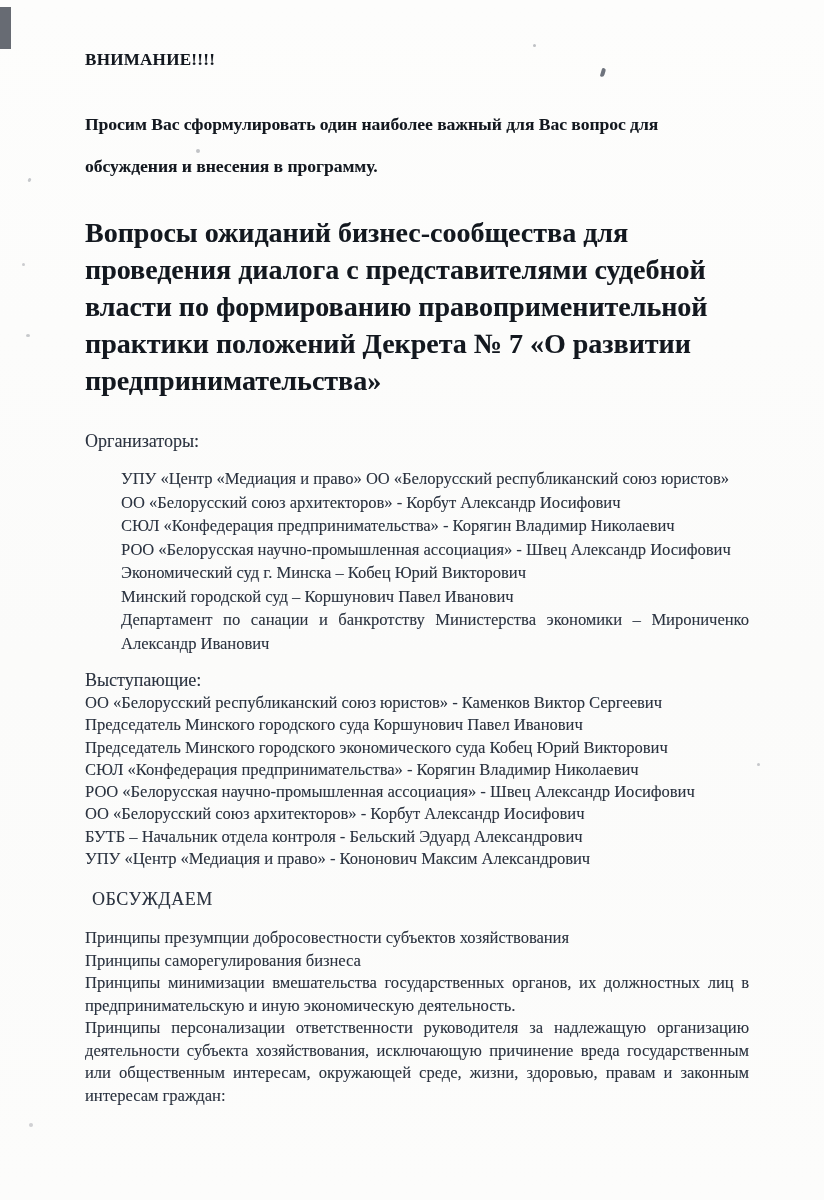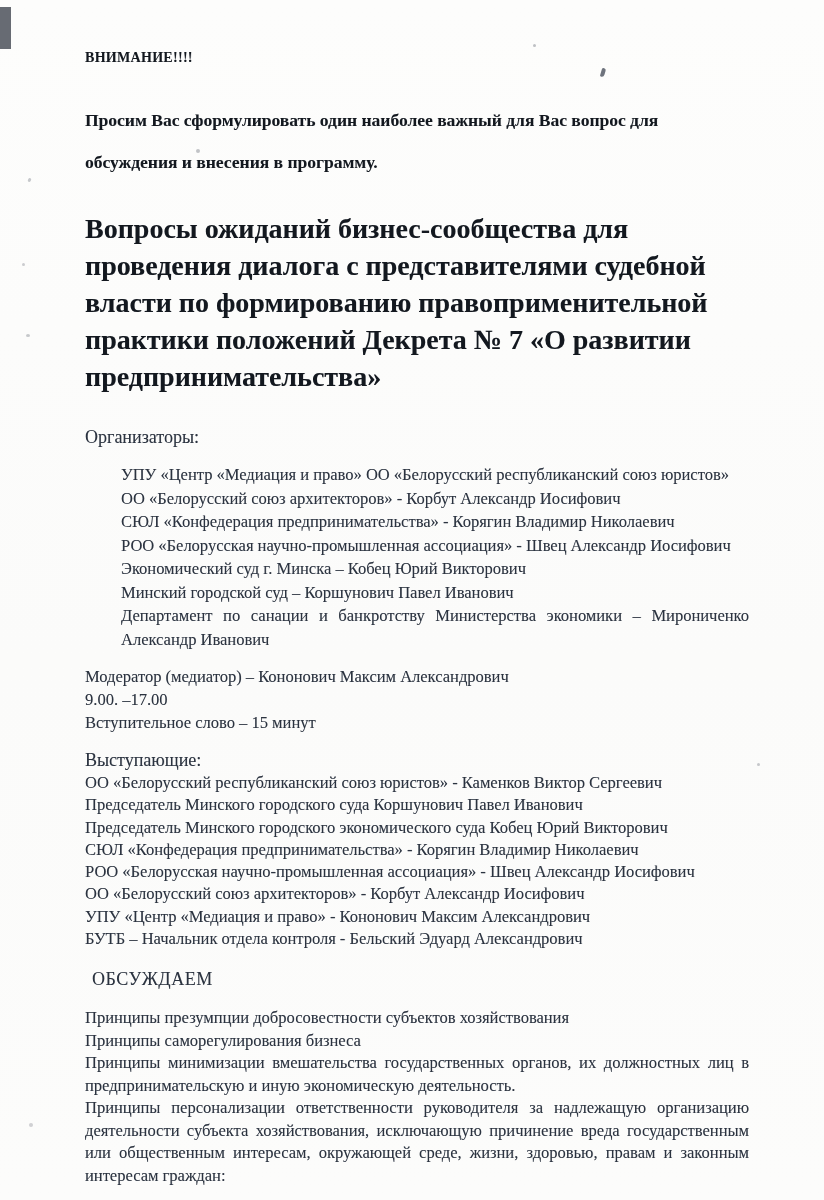--- a/index.html
+++ b/index.html
@@ -25,21 +25,21 @@
     left:85px;top:50px;
     width:664px;
     color:var(--ink);
   }
   
   .content *{
     text-shadow:0.3px 0.3px 0.5px rgba(40,46,58,0.28);
   }
   h1,h2,p{margin:0;padding:0;}
   .attention{
-    font-size:14px;
+    font-size:17px;
     font-weight:bold;
     color:var(--ink_bold);
     letter-spacing:0.3px;
     margin-bottom:33px;
   }
   .lead{
     font-size:17.5px;
     font-weight:bold;
     color:var(--ink_bold);
     line-height:42px;
@@ -136,37 +136,32 @@
     <div class="list organizers-list">
         <p class="item">УПУ «Центр «Медиация и право» ОО «Белорусский республиканский союз юристов»</p>
         <p class="item">ОО «Белорусский союз архитекторов» - Корбут Александр Иосифович</p>
         <p class="item">СЮЛ «Конфедерация предпринимательства» - Корягин Владимир Николаевич</p>
         <p class="item">РОО «Белорусская научно-промышленная ассоциация» - Швец Александр Иосифович</p>
         <p class="item">Экономический суд г. Минска – Кобец Юрий Викторович</p>
         <p class="item">Минский городской суд – Коршунович Павел Иванович</p>
         <p class="item">Департамент по санации и банкротству Министерства экономики – Мирониченко Александр Иванович</p>
       </div>
 
-    <div class="moderator-block">
-      <p>Модератор (медиатор) – Кононович Максим Александрович</p>
-      <p>9.00. –17.00</p>
-      <p>Вступительное слово – 15 минут</p>
-    </div>
 
     <p class="label speakers-label">Выступающие:</p>
 
     <div class="list speakers-list">
         <p class="item">ОО «Белорусский республиканский союз юристов» - Каменков Виктор Сергеевич</p>
         <p class="item">Председатель Минского городского суда Коршунович Павел Иванович</p>
         <p class="item">Председатель Минского городского экономического суда Кобец Юрий Викторович</p>
         <p class="item">СЮЛ «Конфедерация предпринимательства» - Корягин Владимир Николаевич</p>
         <p class="item">РОО «Белорусская научно-промышленная ассоциация» - Швец Александр Иосифович</p>
         <p class="item">ОО «Белорусский союз архитекторов» - Корбут Александр Иосифович</p>
+        <p class="item">БУТБ – Начальник отдела контроля - Бельский Эдуард Александрович</p>
         <p class="item">УПУ «Центр «Медиация и право» - Кононович Максим Александрович</p>
-        <p class="item">БУТБ – Начальник отдела контроля - Бельский Эдуард Александрович</p>
       </div>
 
     <p class="label discuss-label">ОБСУЖДАЕМ</p>
 
     <div class="list discussion-list">
         <p class="item">Принципы презумпции добросовестности субъектов хозяйствования</p>
         <p class="item">Принципы саморегулирования бизнеса</p>
         <p class="item">Принципы минимизации вмешательства государственных органов, их должностных лиц в предпринимательскую и иную экономическую деятельность.</p>
         <p class="item">Принципы персонализации ответственности руководителя за надлежащую организацию деятельности субъекта хозяйствования, исключающую причинение вреда государственным или общественным интересам, окружающей среде, жизни, здоровью, правам и законным интересам граждан:</p>
       </div>

